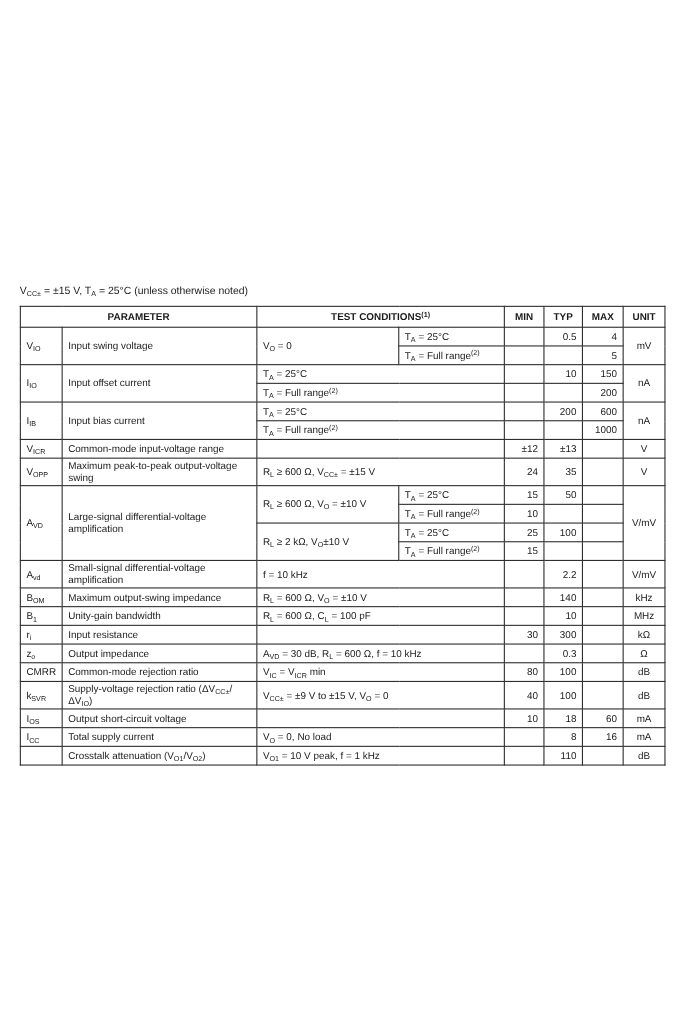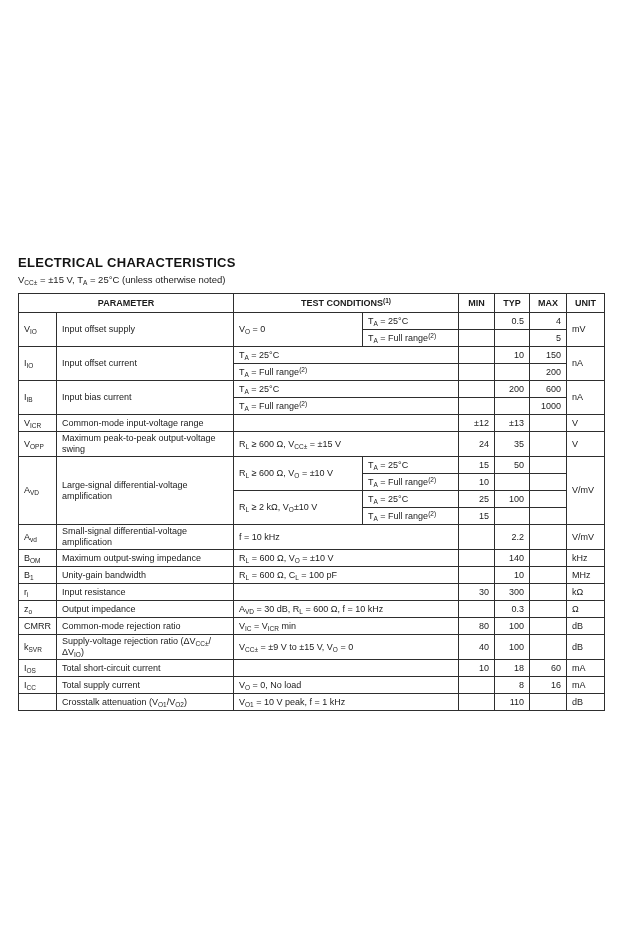--- a/index.html
+++ b/index.html
@@ -54,31 +54,30 @@
   }
   
   td.sym  { border-right: none; text-align: left; padding-left: 4px; }
   td.name { border-left: none; }
   
   td.min, th.min { border-right: none; }
   td.typ, th.typ { border-left: none; border-right: none; }
   td.max, th.max { border-left: none; margin-top: 12px; }
   td.min, td.typ, td.max { text-align: right; padding-right: 6px; }
   th.min, th.typ, th.max { text-align: center; }
-  td.unit { text-align: left; padding: 1px 2px; }
+  td.unit { text-align: center; padding: 1px 2px; }
   td.cond, td.cond2 { text-align: left; }
   sub { font-size: 6.5px; line-height: 0; vertical-align: -2px; }
   sup { font-size: 6.5px; line-height: 0; vertical-align: 3px; }
 </style>
 </head>
 <body>
 
 <div class="page">
   <div class="content">
-    <h1 class="title">ELECTRICAL CHARACTERISTICS</h1>
     <p class="subtitle">V<sub>CC±</sub> = ±15 V, T<sub>A</sub> = 25°C (unless otherwise noted)</p>
     <table class="chars">
       <colgroup>
         <col style="width:38px">
           <col style="width:177px">
         <col style="width:129px">
           <col style="width:96px">
         <col style="width:36px">
           <col style="width:35px">
           <col style="width:37px">
@@ -90,21 +89,21 @@
             <th class="conds" colspan="2">TEST CONDITIONS<sup>(1)</sup></th>
             <th class="min">MIN</th>
             <th class="typ">TYP</th>
             <th class="max">MAX</th>
             <th class="unit">UNIT</th>
           </tr>
         </thead>
       <tbody>
           <tr>
             <td class="sym" rowspan="2">V<sub>IO</sub></td>
-            <td class="name" rowspan="2">Input offset supply</td>
+            <td class="name" rowspan="2">Input swing voltage</td>
             <td class="cond" rowspan="2">V<sub>O</sub> = 0</td>
             <td class="cond2">T<sub>A</sub> = 25°C</td>
             <td class="min"></td>
             <td class="typ">0.5</td>
             <td class="max">4</td>
             <td class="unit" rowspan="2">mV</td>
           </tr>
           <tr>
             <td class="cond2">T<sub>A</sub> = Full range<sup>(2)</sup></td>
             <td class="min"></td>
@@ -246,21 +245,21 @@
             <td class="sym">k<sub>SVR</sub></td>
             <td class="name">Supply-voltage rejection ratio (ΔV<sub>CC±</sub>/ΔV<sub>IO</sub>)</td>
             <td class="cond" colspan="2">V<sub>CC±</sub> = ±9 V to ±15 V, V<sub>O</sub> = 0</td>
             <td class="min">40</td>
             <td class="typ">100</td>
             <td class="max"></td>
             <td class="unit">dB</td>
           </tr>
           <tr>
             <td class="sym">I<sub>OS</sub></td>
-            <td class="name">Total short-circuit current</td>
+            <td class="name">Output short-circuit voltage</td>
             <td class="cond" colspan="2"></td>
             <td class="min">10</td>
             <td class="typ">18</td>
             <td class="max">60</td>
             <td class="unit">mA</td>
           </tr>
           <tr>
             <td class="sym">I<sub>CC</sub></td>
             <td class="name">Total supply current</td>
             <td class="cond" colspan="2">V<sub>O</sub> = 0, No load</td>

